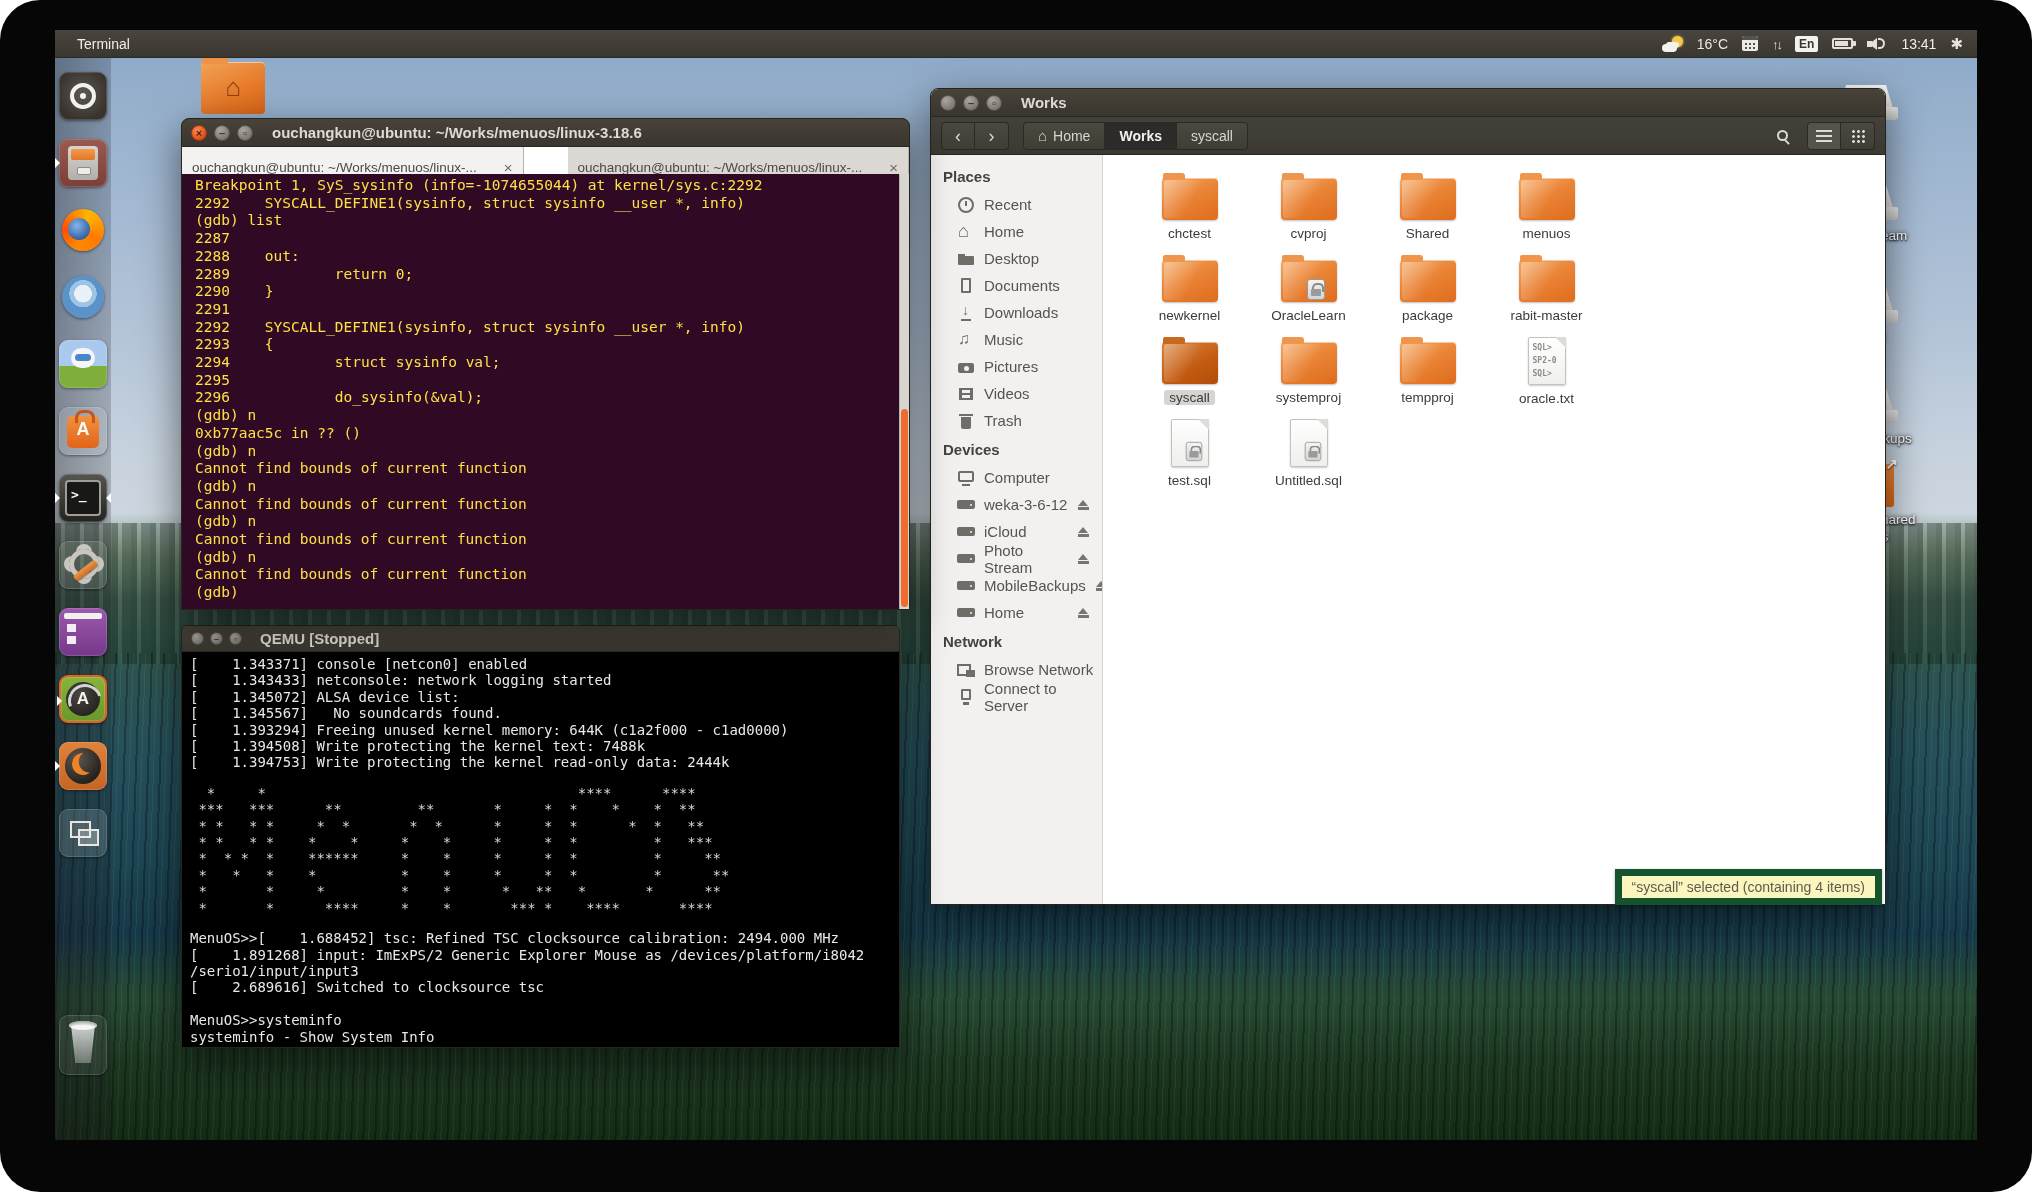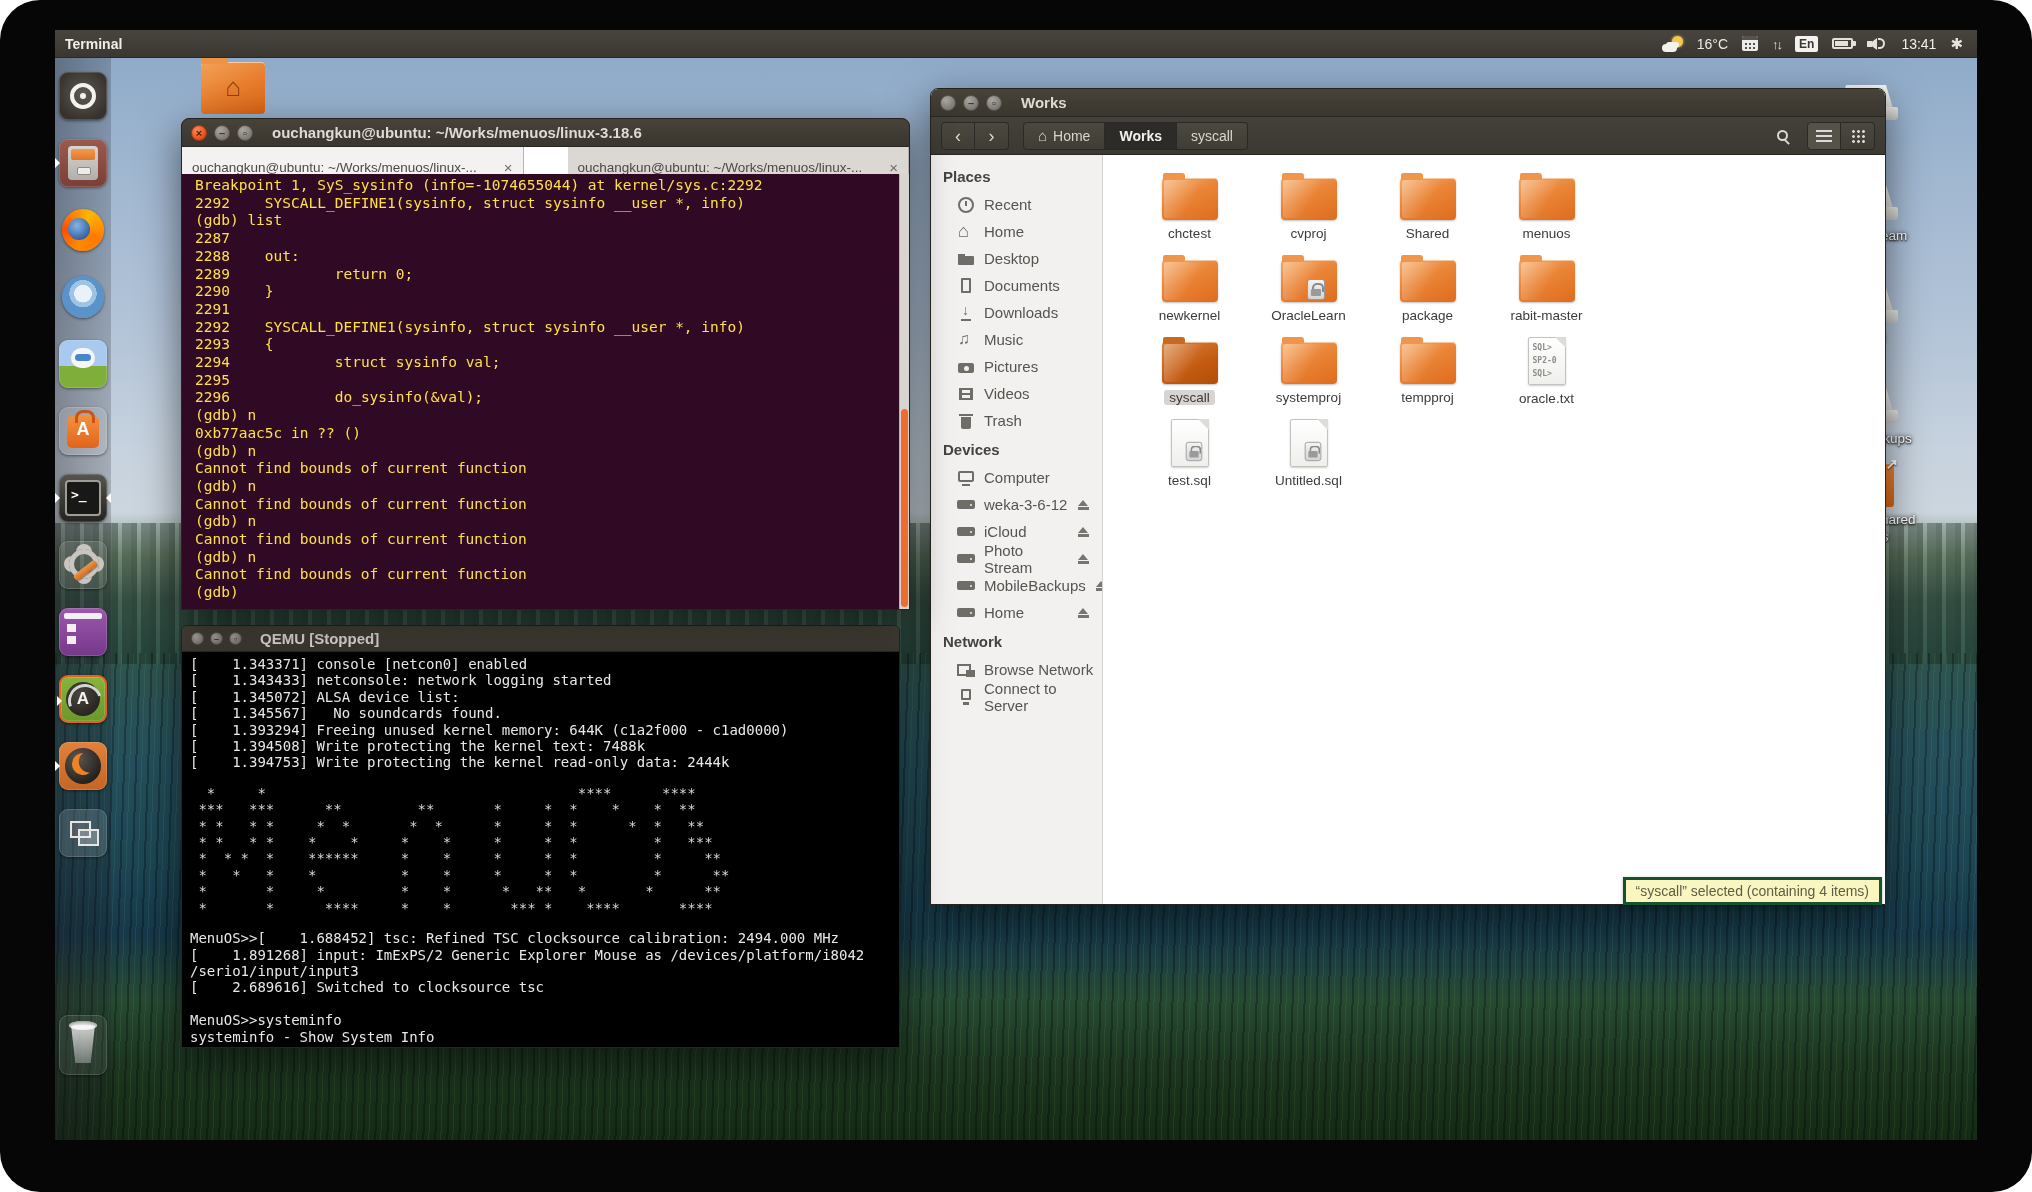--- a/index.html
+++ b/index.html
@@ -2,21 +2,21 @@
 <html><head>
 <meta charset="utf-8">
 <style>
   * { box-sizing: border-box; }
   body { margin:0; background:#fff; font-family:"Liberation Sans",sans-serif; width:2032px; height:1192px; }
   .frame { position:relative; width:2032px; height:1192px; background:#060606; border-radius:40px; overflow:hidden; }
   .screen { position:absolute; left:55px; top:30px; width:1922px; height:1110px; }
 
   
   .menubar { position:absolute; left:0; top:0; right:0; height:28px; background:linear-gradient(#49453e,#3a3731); border-bottom:1px solid #2a2824; display:flex; align-items:center; color:#e6e3dd; font-size:14px; z-index:50; }
-  .app-name { margin-left:10px; font-weight:bold; color:#f0eee9; }
+  .app-name { margin-left:22px; font-weight:normal; color:#f0eee9; }
   .tray { margin-left:auto; display:flex; align-items:center; gap:14px; margin-right:14px; }
   .temp { font-size:14px; color:#eceae4; }
   .time { font-size:14px; color:#f2f0ea; }
   .kbd-badge { background:#f4f2ef; color:#3a3834; font-weight:bold; font-size:12px; padding:1px 4px; border-radius:2px; line-height:14px; }
   .wx { width:21px; height:16px; position:relative; }
   .wx::before { content:""; position:absolute; right:0; top:0; width:11px; height:11px; background:#f2c94c; border-radius:50%; box-shadow:0 0 3px #f2c94c; }
   .wx::after { content:""; position:absolute; left:0; bottom:0; width:15px; height:8px; background:#f4f2ee; border-radius:6px; box-shadow:3px -3px 0 -1px #f4f2ee; }
   .cal { width:16px; height:15px; background:#ecebe8; border-radius:2px; position:relative; }
   .cal::before { content:""; position:absolute; left:0; right:0; top:0; height:4px; background:#55534e; border-radius:2px 2px 0 0; }
   .cal::after { content:""; position:absolute; left:2px; right:2px; top:6px; bottom:2px; background:radial-gradient(#55534e 1px,transparent 1.3px) 0 0/4px 4px; }
@@ -184,21 +184,21 @@
   .bigfolder::after { content:""; position:absolute; inset:2px; background:linear-gradient(120deg,rgba(255,255,255,.35),transparent 55%); border-radius:3px; }
   .bigfolder.selected { background:linear-gradient(155deg,#d9853f,#c35a10 60%,#b14e0a); }
   .bigfolder.selected::before { background:#c76a20; }
   .emblem-lock { position:absolute; width:18px; height:21px; background:linear-gradient(#f4f4f4,#d4d4d4); border:1px solid #999; border-radius:3px; right:-7px; bottom:-5px; z-index:2; }
   .emblem-lock::before { content:""; position:absolute; top:3px; left:4px; width:8px; height:7px; border:2px solid #8a8a8a; border-bottom:none; border-radius:5px 5px 0 0; }
   .emblem-lock::after { content:""; position:absolute; bottom:3px; left:3px; width:10px; height:7px; background:#9a9a9a; border-radius:1px; }
   .page { width:38px; height:48px; background:linear-gradient(#ffffff,#efefec); border:1px solid #c2c2bf; border-radius:2px; position:relative; box-shadow:0 1px 2px rgba(0,0,0,.2); }
   .page::before { content:""; position:absolute; top:-1px; right:-1px; width:0; height:0; border-top:11px solid #dddddad7; border-top:11px solid #dcdcd8; border-left:11px solid transparent; }
   .page .ptxt { position:absolute; top:4px; left:4px; font:bold 8px/1.6 "DejaVu Sans Mono",monospace; color:#8c8c88; white-space:pre; margin:0; }
   .page .emblem-lock { right:5px; bottom:4px; transform:scale(.92); }
-  .status-tip { position:absolute; right:3px; bottom:-1px; background:#fbf6bf; border:3px solid #14532d; color:#5d5b4b; font-size:14px; padding:3px 10px; white-space:nowrap; box-shadow:0 1px 3px rgba(0,0,0,.3); z-index:5; }
+  .status-tip { position:absolute; right:3px; bottom:-1px; background:#fbf6bf; border:7px solid #14532d; color:#5d5b4b; font-size:14px; padding:3px 10px; white-space:nowrap; box-shadow:0 1px 3px rgba(0,0,0,.3); z-index:5; }
 
   
   .dicons { position:absolute; left:1744px; top:55px; width:134px; z-index:2; }
   .dicon { position:absolute; left:0; width:134px; display:flex; flex-direction:column; align-items:center; }
   .dlabel { color:#fff; font-size:13.5px; text-align:center; line-height:1.25; margin-top:5px; text-shadow:0 1px 2px #000, 0 0 4px rgba(0,0,0,.9); }
   .drive { width:64px; height:38px; position:relative; }
   .drive::before { content:""; position:absolute; left:5px; right:5px; top:0; height:23px; background:linear-gradient(#fbfbfa,#d9d9d6); clip-path:polygon(13% 0,87% 0,100% 100%,0 100%); border-radius:2px; }
   .drive::after { content:""; position:absolute; left:0; right:0; top:22px; height:13px; background:linear-gradient(#ebebe8,#c6c6c3); border-radius:2px 2px 4px 4px; }
   .drive .slot { position:absolute; left:9px; right:9px; top:27px; height:3px; background:#3f3f3d; border-radius:2px; }
   .pfolder { width:56px; height:44px; background:linear-gradient(155deg,#f2a258 0%,#e87f2f 50%,#d96415 100%); border-radius:3px; position:relative; box-shadow:inset 0 1px 0 rgba(255,255,255,.5); }

